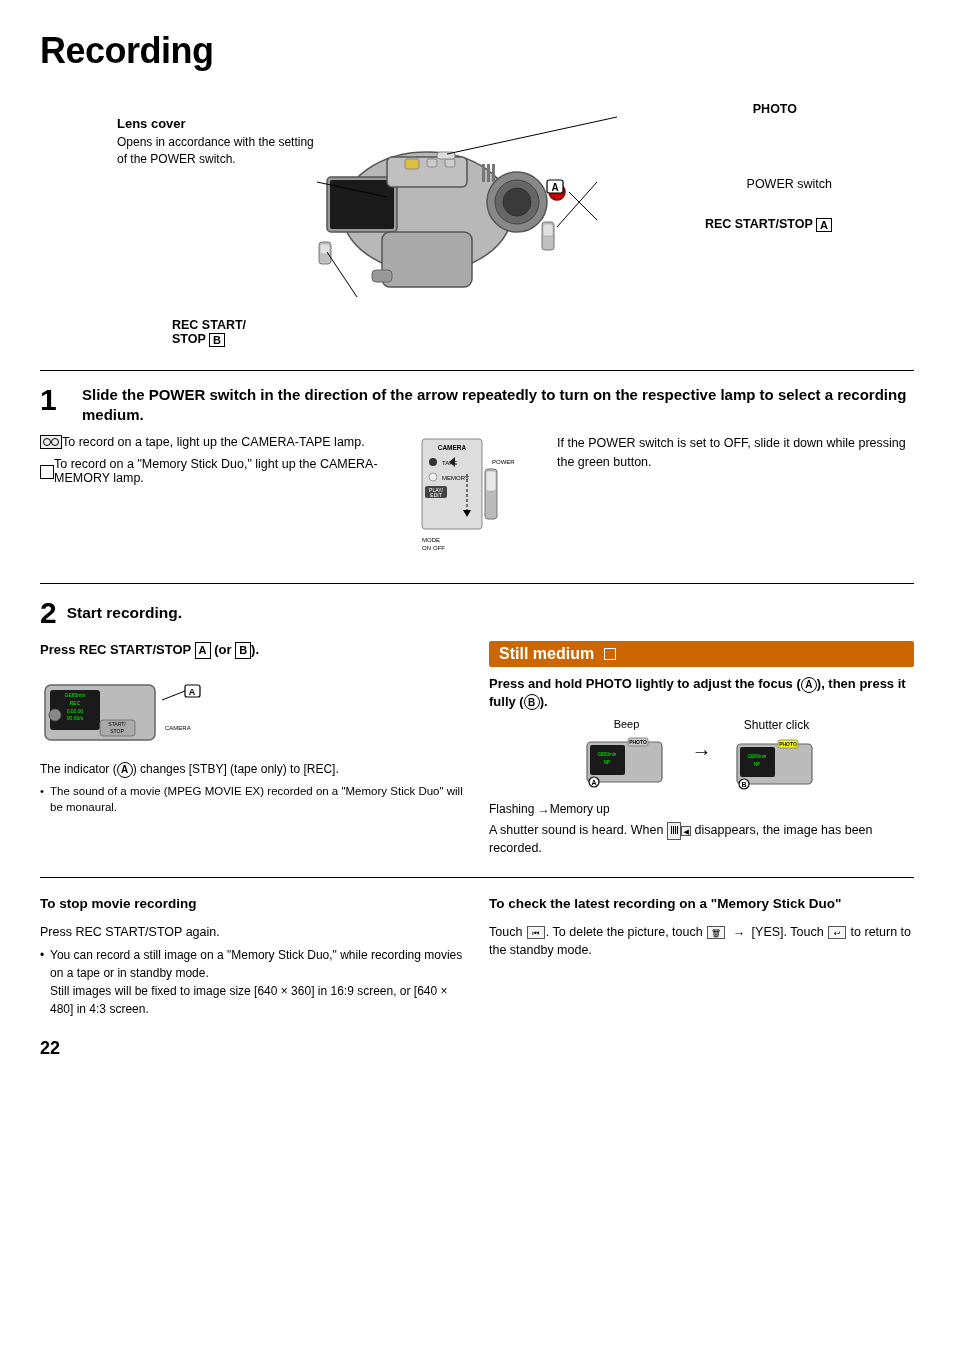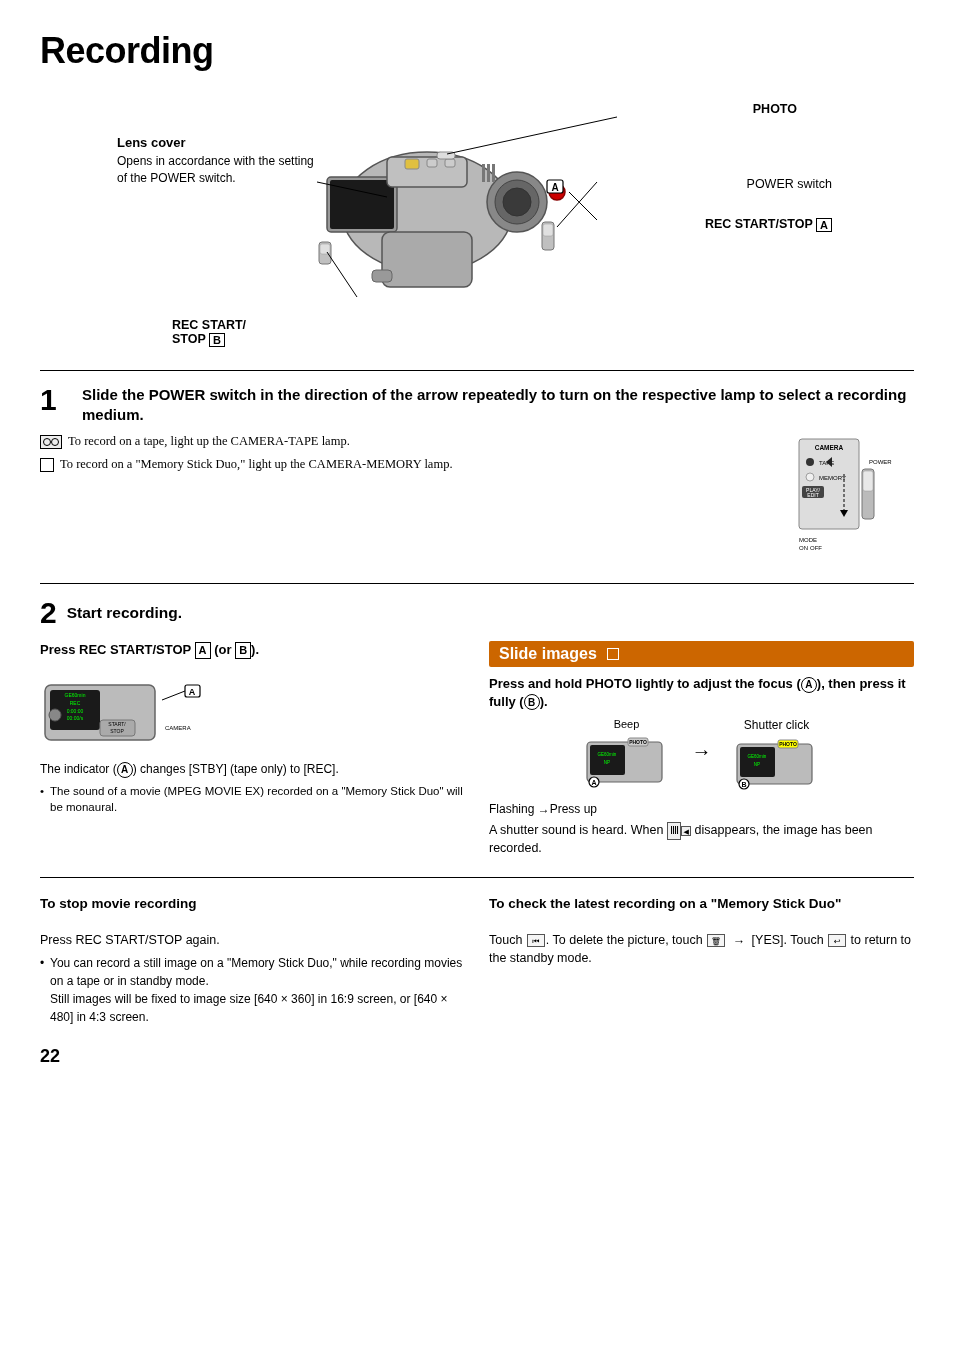--- a/index.html
+++ b/index.html
@@ -27,21 +27,21 @@
       min-height: 260px;
     }
     .diagram-inner {
       position: relative;
       width: 720px;
       height: 260px;
     }
     .lens-cover-label {
       position: absolute;
       left: 0;
-      top: 42px;
+      top: 23px;
       font-size: 12.5px;
       line-height: 1.4;
     }
     .label-photo {
       position: absolute;
       right: 40px;
       top: 10px;
       font-size: 12.5px;
       font-weight: bold;
     }
@@ -108,22 +108,20 @@
     }
     .step1-icons {
       display: flex;
       flex-direction: column;
       gap: 4px;
       margin-bottom: 8px;
     }
     .icon-row {
       display: flex;
       align-items: center;
-      gap: 6px;
-      font-family: Liberation Serif, serif;
     }
     .tape-icon {
       display: inline-block;
       width: 22px;
       height: 14px;
       border: 1.5px solid #000;
       background: #eee;
       flex-shrink: 0;
       margin-top: 1px;
       position: relative;
@@ -252,21 +250,21 @@
     }
     .bottom-left {
       flex: 1;
     }
     .bottom-right {
       flex: 1;
     }
     .sub-title {
       font-size: 13.5px;
       font-weight: bold;
-      margin-bottom: 20px;
+      margin-bottom: 12px;
     }
     .body-text {
       font-size: 12.5px;
       line-height: 1.45;
     }
     .page-num {
       font-size: 18px;
       font-weight: 900;
       margin-top: 20px;
       font-family: Arial Black, Arial, sans-serif;
@@ -462,20 +460,23 @@
           <rect x="69" y="37" width="10" height="20" rx="2" fill="#e8e8e8" stroke="#999" stroke-width="0.5"></rect>
 
           <text x="5" y="108" font-size="6" font-family="Arial">MODE</text>
           <text x="5" y="116" font-size="6" font-family="Arial">ON</text>
           <text x="16" y="116" font-size="6" font-family="Arial">OFF</text>
 
           <line x1="50" y1="40" x2="50" y2="80" stroke="#000" stroke-width="1" stroke-dasharray="3,2"></line>
           <polygon points="50,83 46,76 54,76" fill="#000"></polygon>
         </svg>
       </div>
+      <div class="step1-right">
+        <span style="font-size:12.5px;line-height:1.5;">If the POWER switch is set to OFF, slide it down while pressing the green button.</span>
+      </div>
     </div>
   </div>
 </div>
 
 <hr class="divider">
 
 <div class="step">
   <div>
     <span class="step-number">2</span>
     <span class="step-title" style="padding-top:5px;display:inline-block;font-size:15.5px;margin-left:0;">Start recording.</span>
@@ -511,21 +512,21 @@
         <text x="125" y="65" font-size="6" font-family="Arial">CAMERA</text>
       </svg>
       <div class="indicator-text">
         The indicator (<span class="circle-a">A</span>) changes [STBY] (tape only) to [REC].
       </div>
       <div class="bullet-item" style="font-size:11.5px;margin-top:5px;">The sound of a movie (MPEG MOVIE EX) recorded on a "Memory Stick Duo" will be monaural.</div>
     </div>
 
     <div class="col-still">
       <div class="section-header-still">
-        <span style="font-size:16px;font-weight:bold;color:#fff;">Slide images</span>
+        <span style="font-size:16px;font-weight:bold;color:#fff;">Still medium</span>
 
         <span style="display:inline-block;width:12px;height:12px;border:1.5px solid #fff;background:transparent;vertical-align:middle;margin-left:4px;"></span>
       </div>
       <div class="sub-heading">
         Press and hold PHOTO lightly to adjust the focus (<span class="circle-a">A</span>), then press it fully (<span class="circle-b">B</span>).
       </div>
 
       <div class="still-diagram">
 
         <div style="text-align:center;">
@@ -556,21 +557,21 @@
             <text x="25" y="30" text-anchor="middle" font-size="4.5" fill="#0f0" font-family="Arial">NP</text>
 
             <rect x="46" y="4" width="20" height="8" rx="2" fill="#ffff00" stroke="#888" stroke-width="1"></rect>
             <text x="56" y="10" text-anchor="middle" font-size="5" font-family="Arial" font-weight="bold">PHOTO</text>
 
             <circle cx="12" cy="48" r="5" fill="#fff" stroke="#000" stroke-width="1.2"></circle>
             <text x="12" y="51" text-anchor="middle" font-size="7" font-weight="bold" font-family="Arial">B</text>
           </svg>
         </div>
       </div>
-      <div class="flash-text" style="text-align:left;font-size:12px;">Flashing →Press up</div>
+      <div class="flash-text" style="text-align:left;font-size:12px;">Flashing →Memory up</div>
       <div class="recorded-text">
         A shutter sound is heard. When <span class="iiii-icon">IIII</span><span style="display:inline-block;width:10px;height:10px;border:1px solid #555;vertical-align:middle;background:#f0f0f0;font-size:7px;text-align:center;line-height:10px;">◀</span> disappears, the image has been recorded.
       </div>
     </div>
   </div>
 </div>
 
 <hr class="divider" style="margin-top:20px;">
 
 <div class="bottom-section">

